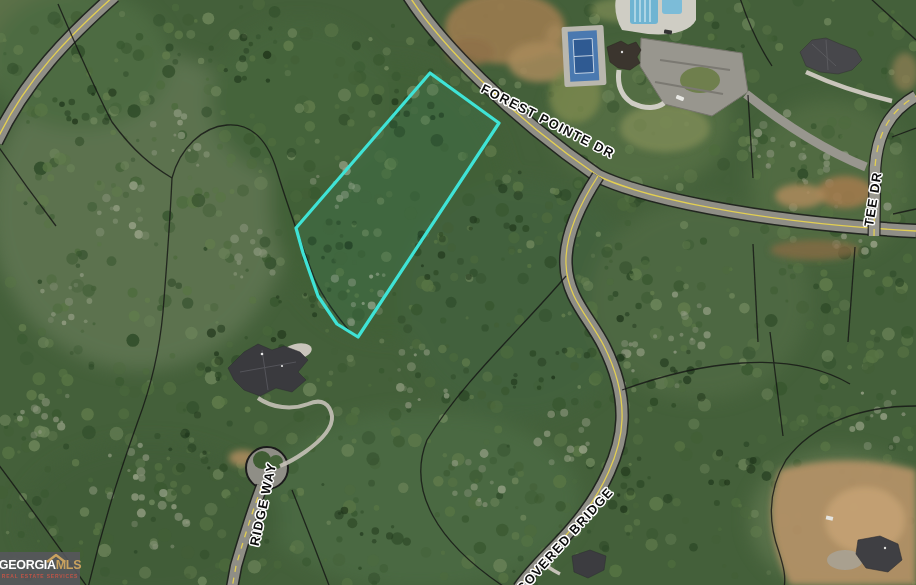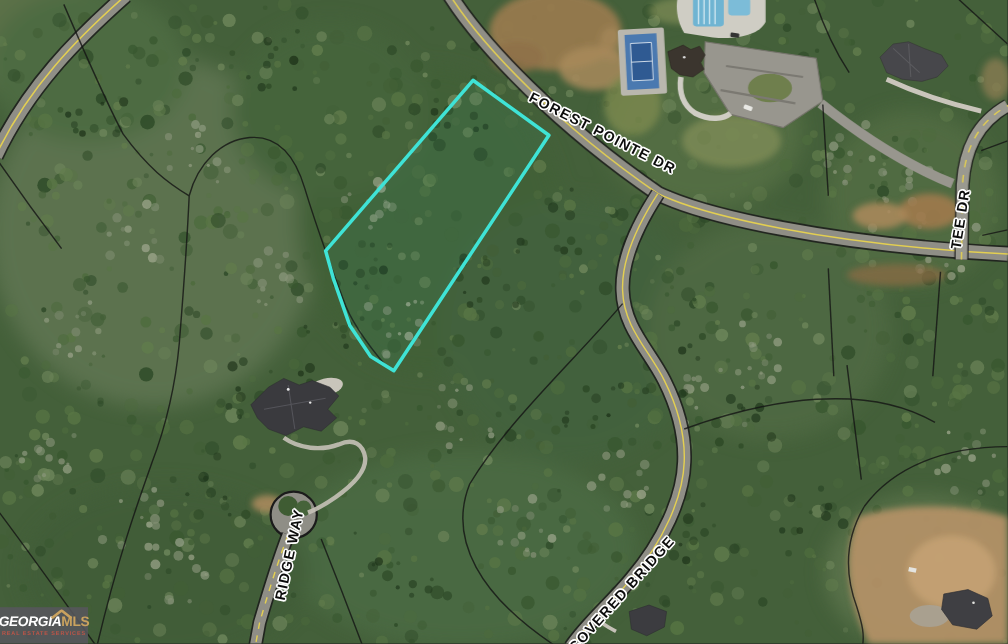--- a/index.html
+++ b/index.html
@@ -10,21 +10,21 @@
     font-weight:700;font-size:13px;letter-spacing:1.3px;color:#0c0c0c;white-space:nowrap;
     text-shadow:-1px -1px 0 #fff,1px -1px 0 #fff,-1px 1px 0 #fff,1px 1px 0 #fff,
                 0 -1.5px 0 #fff,0 1.5px 0 #fff,-1.5px 0 0 #fff,1.5px 0 0 #fff;}
   [data-name="highlighted-lot-outline"]{stroke:var(--lot,#3FE3D6);}
   .yline{stroke:var(--yline,#E3CF52);}
   #brand{position:absolute;left:0;bottom:0;width:80px;height:33px;
     background:rgba(86,86,92,.88);display:flex;flex-direction:column;
     align-items:center;justify-content:center;z-index:5;}
   #brand .row{position:relative;line-height:13px;font-weight:700;font-size:12.5px;
     letter-spacing:-0.3px;}
-  #brand .g{color:#fff;font-style:italic;}
+  #brand .g{color:#fff;}
   #brand .m{color:var(--gold,#C9A25F);}
   #brand .roof{position:absolute;left:47px;top:-5px;}
   #brand .tag{font-size:5px;letter-spacing:.8px;color:var(--tagred,#C05548);
     font-weight:700;margin-top:1px;white-space:nowrap;}
 </style>
 </head>
 <body>
 
 <div id="stage" data-name="aerial-map" style="--lot: #3FE3D6; --yline: #E3CF52; --gold: #C9A25F; --tagred: #C05548;">
 

